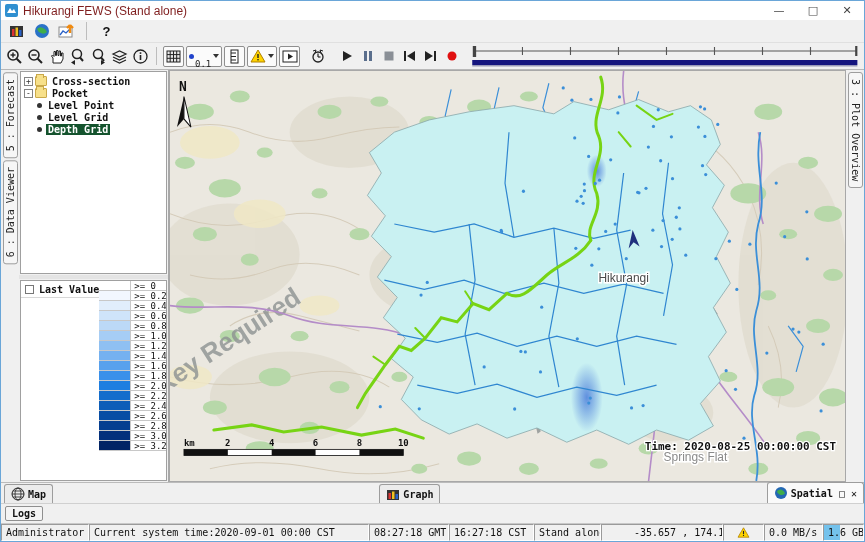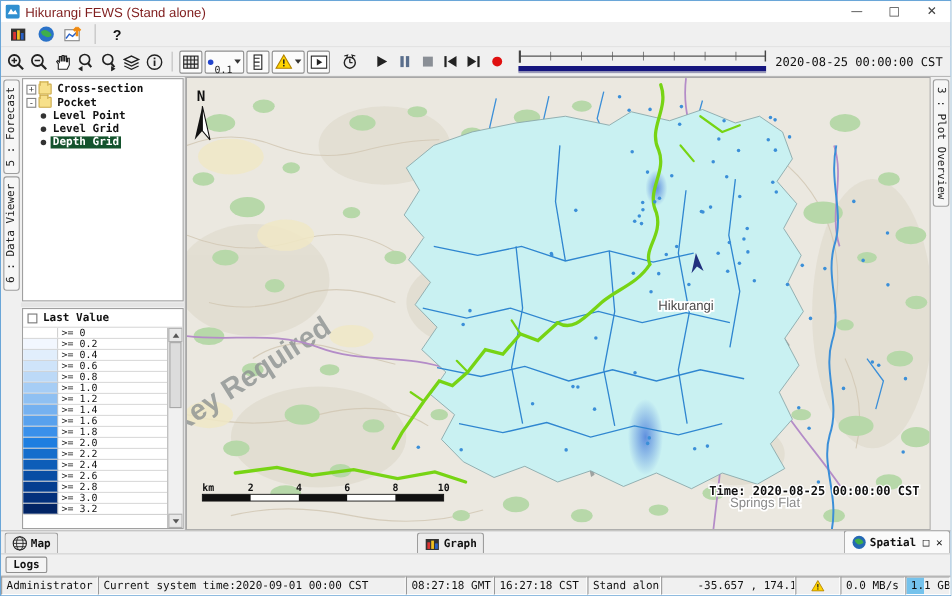--- a/index.html
+++ b/index.html
@@ -42,21 +42,21 @@
   .trow { display:flex; align-items:center; height:12px; white-space:nowrap; }
   .expander { width:9px; height:9px; border:1px solid #848484; background:#fff; font-size:8px; line-height:7px; text-align:center; margin:0 2px 0 3px; flex:0 0 auto; color:#333; }
   .folder { width:12px; height:10px; background:#f7e08a; border:1px solid #caa94a; border-radius:1px; position:relative; margin-right:3px; flex:0 0 auto; }
   .folder::before { content:""; position:absolute; top:-3px; left:0; width:6px; height:3px; background:#f7e08a; border:1px solid #caa94a; border-bottom:none; }
   .bullet { width:5px; height:5px; background:#333; border-radius:50%; margin:0 4px 0 2px; flex:0 0 auto; }
   .indent { width:14px; flex:0 0 auto; }
   .tlabel { font-weight:bold; color:#111; padding:0 2px; }
   .trow.selected .tlabel { background:#14532d; color:#fff; }
 
   .splitter { height:4px; background:#e4e4e4; flex:0 0 auto; }
-  .legendpanel { flex:1; background:#fff; border:1px solid #a0a0a0; margin:1px; display:flex; flex-direction:column; overflow:hidden; font-family:"DejaVu Sans Mono", monospace; }
+  .legendpanel { flex:1; background:#fff; border:1px solid #a0a0a0; margin:1px; display:flex; flex-direction:row; overflow:hidden; font-family:"DejaVu Sans Mono", monospace; }
   .legendhead { height:17px; display:flex; align-items:center; padding-left:4px; flex:0 0 auto; border-bottom:1px solid #d8d8d8; }
   .cbx { width:9px; height:9px; border:1px solid #777; background:#fff; margin-right:5px; flex:0 0 auto; }
   .legendtitle { font-size:10px; font-weight:bold; color:#111; }
   .legendbody { flex:1; display:flex; min-height:0; }
   .legendrows { flex:1; overflow:hidden; }
   .lrow { display:flex; height:10px; border-bottom:1px solid #c8c8c8; }
   .swatch { width:32px; border-right:1px solid #c8c8c8; flex:0 0 auto; }
   .llabel { flex:1; font-size:9px; line-height:10px; padding-left:3px; color:#111; background:#fff; white-space:nowrap; }
   .vscroll { width:14px; border-left:1px solid #b5b5b5; background:#f0f0f0; display:flex; flex-direction:column; flex:0 0 auto; }
   .sbtn { height:13px; border:1px solid #b0b0b0; background:#e8e8e8; display:flex; align-items:center; justify-content:center; flex:0 0 auto; }
@@ -266,21 +266,20 @@
         <line x1="133" y1="3" x2="133" y2="11" stroke="#555"></line>
         <line x1="176" y1="3" x2="176" y2="11" stroke="#555"></line>
         <line x1="219" y1="3" x2="219" y2="11" stroke="#555"></line>
         <line x1="262" y1="3" x2="262" y2="11" stroke="#555"></line>
         <line x1="305" y1="3" x2="305" y2="11" stroke="#555"></line>
         <line x1="346" y1="2" x2="346" y2="12" stroke="#444" stroke-width="2"></line>
         <rect x="2" y="16" width="345" height="5" fill="#15157e"></rect>
         <rect x="2" y="21" width="345" height="1.5" fill="#9a9ab8"></rect>
       </svg>
     </div>
-    <span class="tl-date">2020-08-25 00:00:00 CST</span>
   </div>
 
   <div class="main">
 
     <div class="vstrip vstrip-left">
       <span class="vtab">5 : Forecast</span>
       <span class="vtab">6 : Data Viewer</span>
     </div>
 
     <div class="leftpanel">
@@ -694,17 +693,17 @@
     <span class="scell" style="width:41px; justify-content:center;">
       <svg width="13" height="11" viewBox="0 0 16 14">
           <path d="M8,1 L15,13 L1,13 Z" fill="#ffd400" stroke="#b08000"></path>
           <rect x="7.3" y="5" width="1.4" height="4" fill="#222"></rect>
           <rect x="7.3" y="10" width="1.4" height="1.4" fill="#222"></rect>
         </svg>
     </span>
     <span class="scell" style="width:59px;">0.0 MB/s</span>
     <span class="scell memcell" style="flex:1;">
       <span class="memfill"></span>
-      <span class="memtext">1.1 GB</span>
+      <span class="memtext">1.6 GB</span>
     </span>
   </div>
 
 </div>
 
 </body></html>

